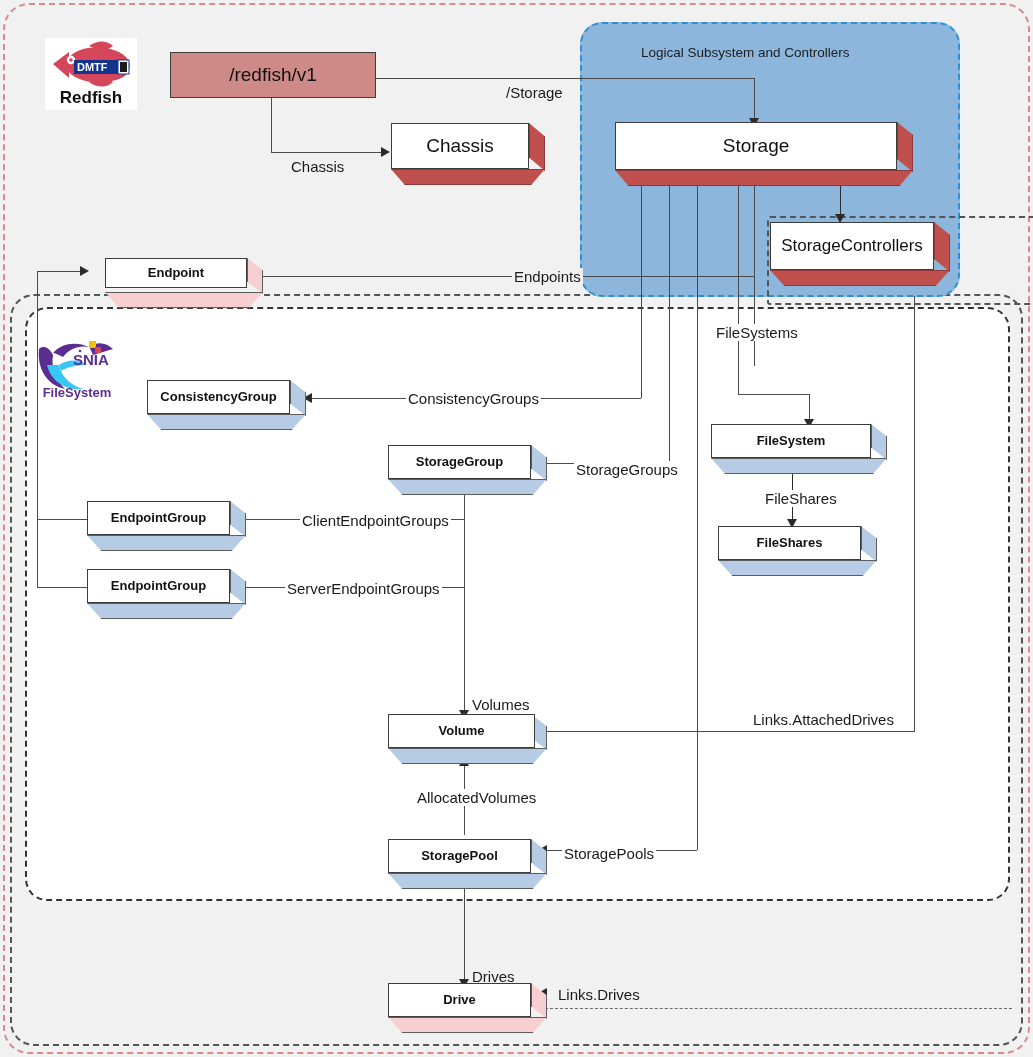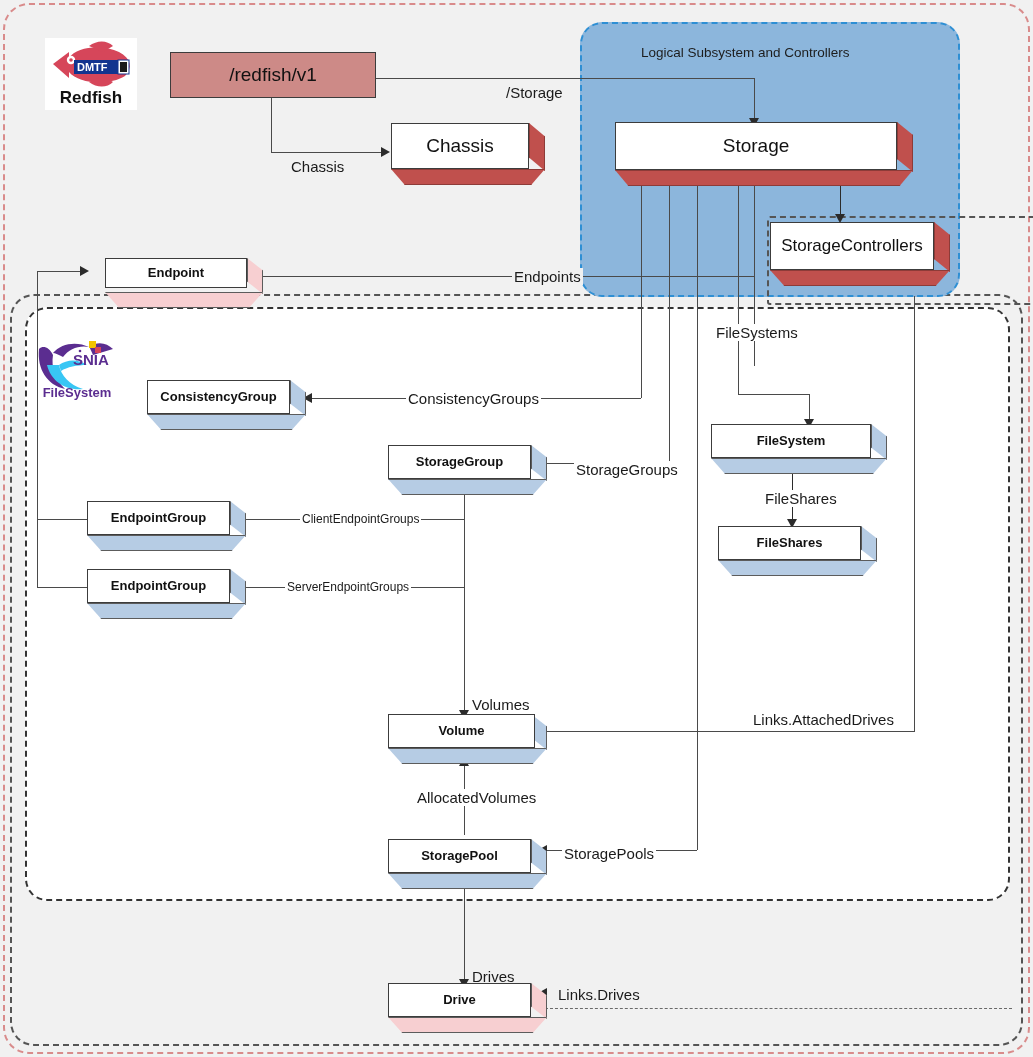--- a/index.html
+++ b/index.html
@@ -47,21 +47,21 @@
   .ln-dash{position:absolute;border-top:1.6px dashed #6a6a6a;height:0;}
 
   .arrow{position:absolute;width:0;height:0;}
   .arr-down{border-left:5.5px solid transparent;border-right:5.5px solid transparent;border-top:9px solid #2b2b2b;}
   .arr-up{border-left:5.5px solid transparent;border-right:5.5px solid transparent;border-bottom:9px solid #2b2b2b;}
   .arr-left{border-top:5.5px solid transparent;border-bottom:5.5px solid transparent;border-right:9px solid #2b2b2b;}
   .arr-right{border-top:5.5px solid transparent;border-bottom:5.5px solid transparent;border-left:9px solid #2b2b2b;}
 
   .edge-label{position:absolute;font-size:15px;color:#1a1a1a;background:#f1f1f1;padding:0 2px;white-space:nowrap;}
   .edge-label.onwhite{background:#ffffff;}
-  .edge-label.med{font-size:12px;}
+  .edge-label.med{font-size:15px;}
 
   
   #redfish-logo{position:absolute;left:45px;top:38px;width:92px;height:72px;background:#ffffff;}
   #snia-logo{position:absolute;left:33px;top:335px;width:88px;height:88px;}
   .logo-text{position:absolute;font-weight:bold;}
 </style>
 </head>
 <body>
 
 <div id="canvas">

